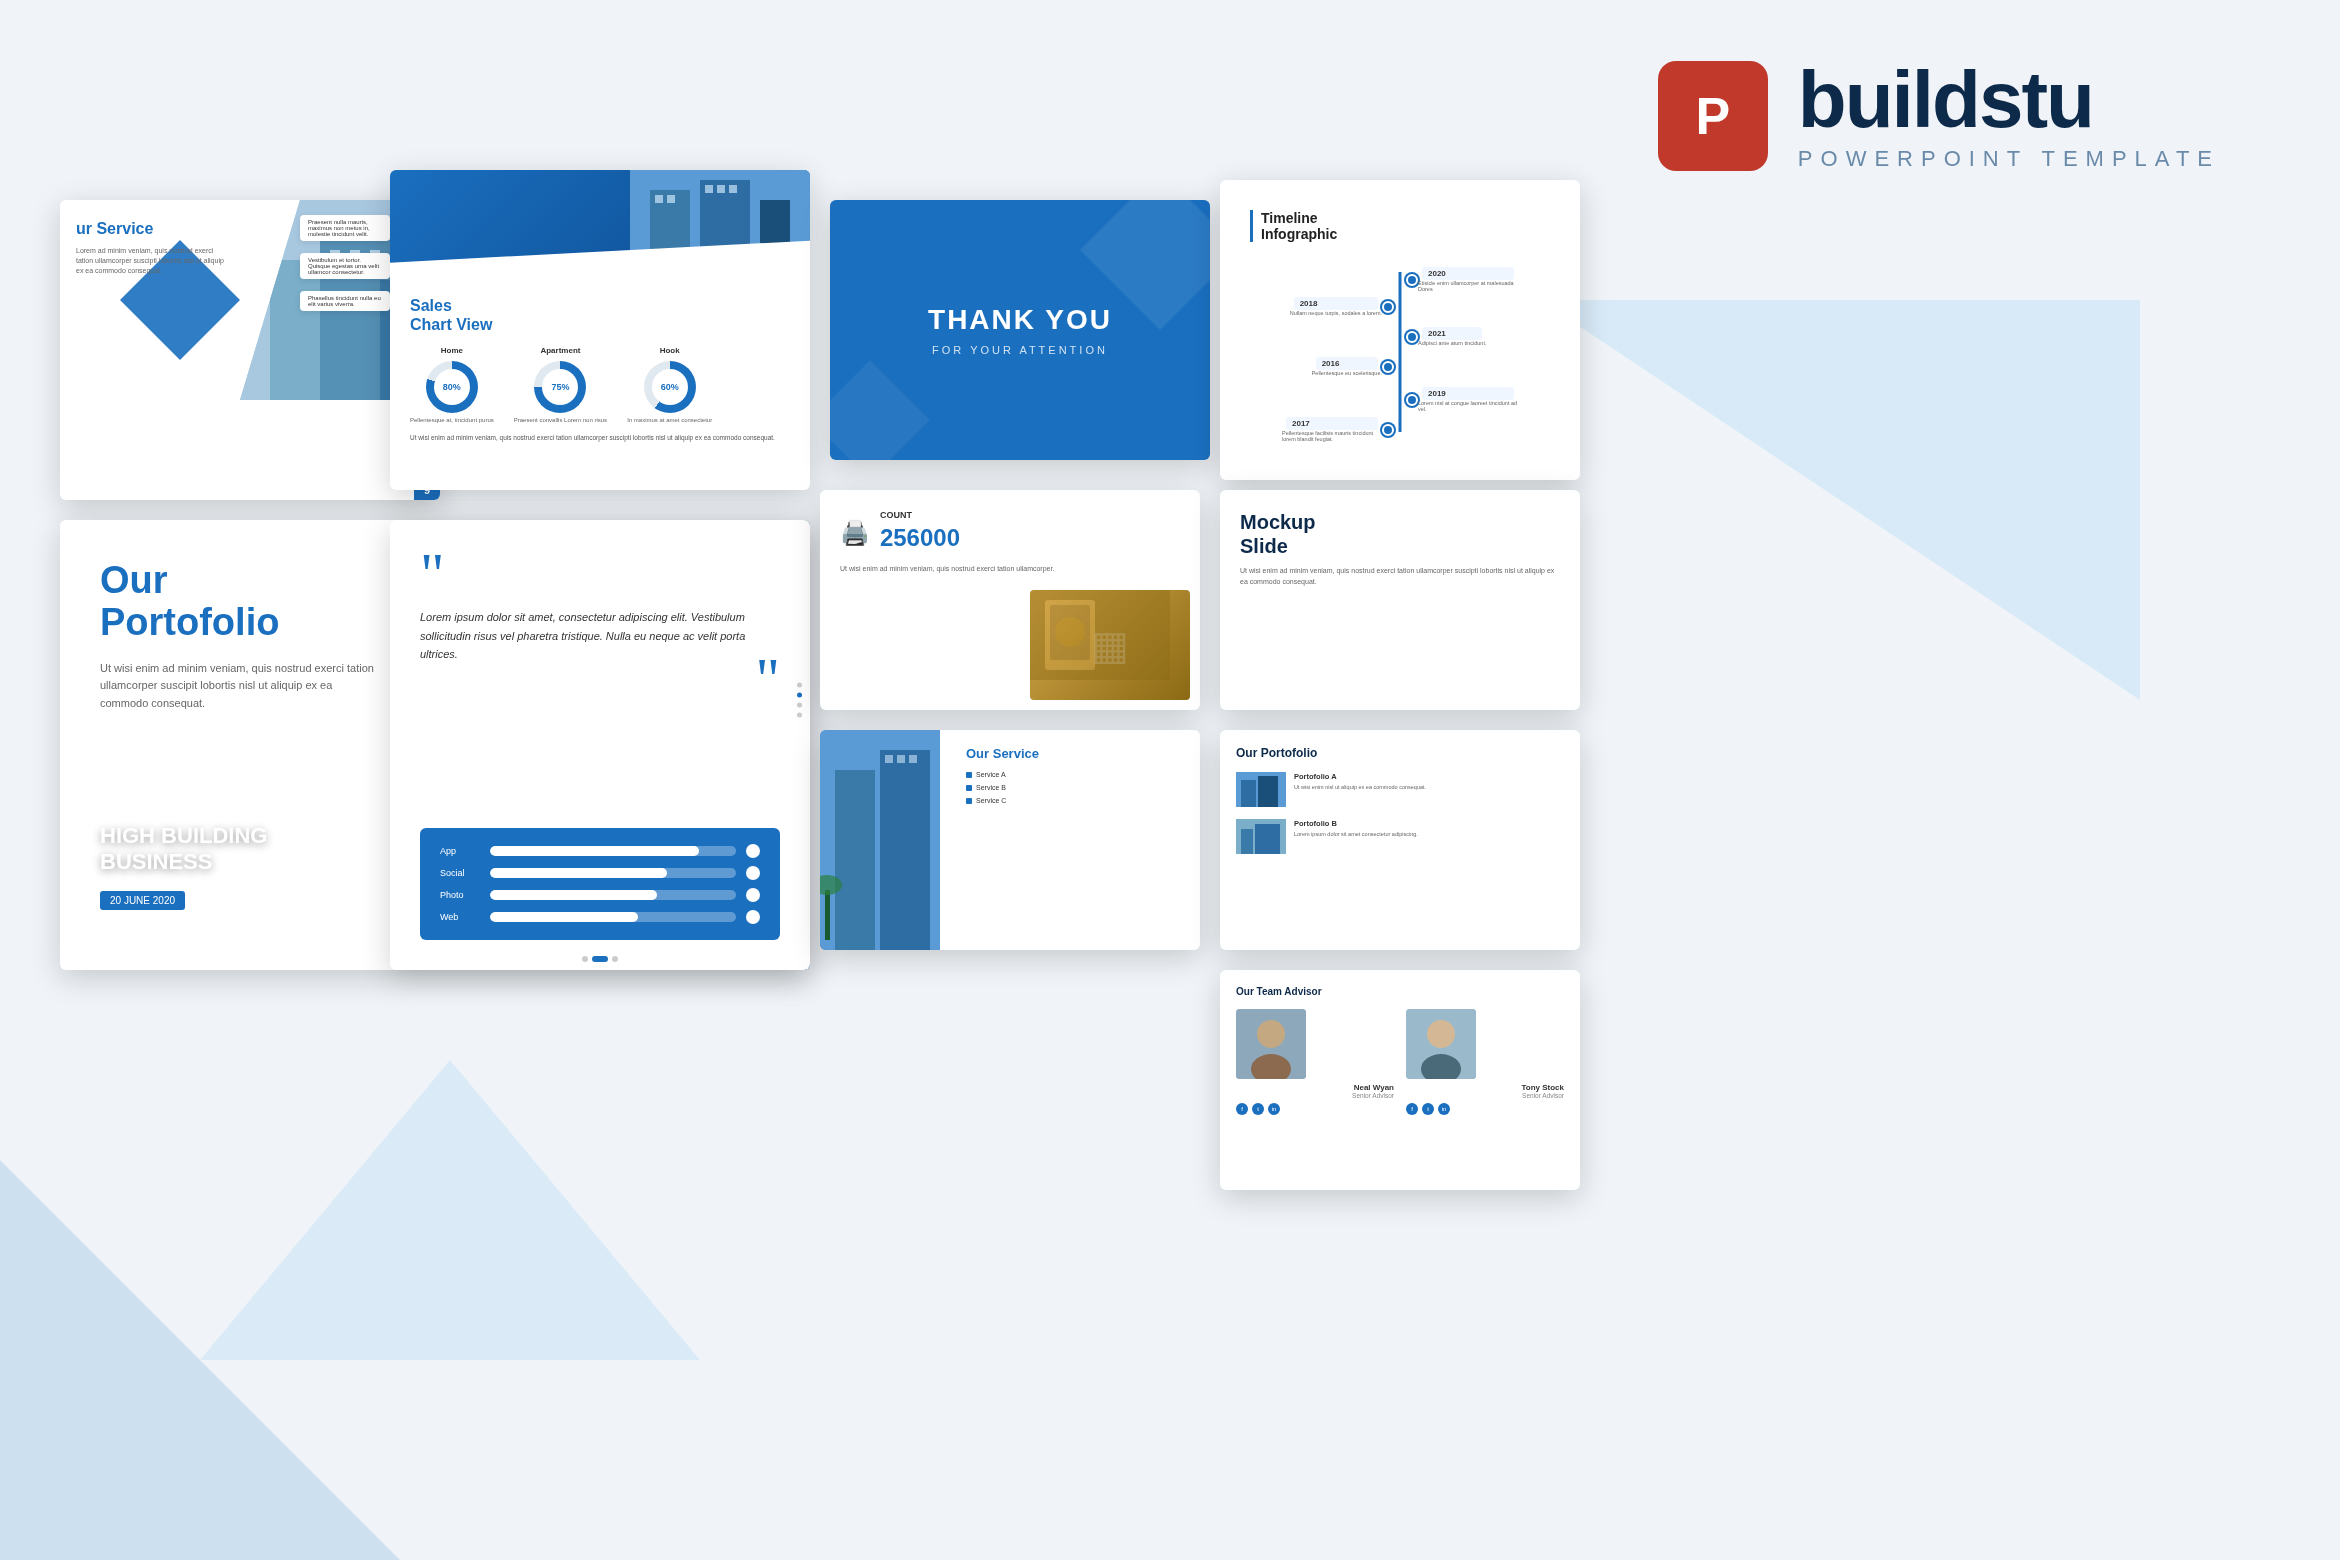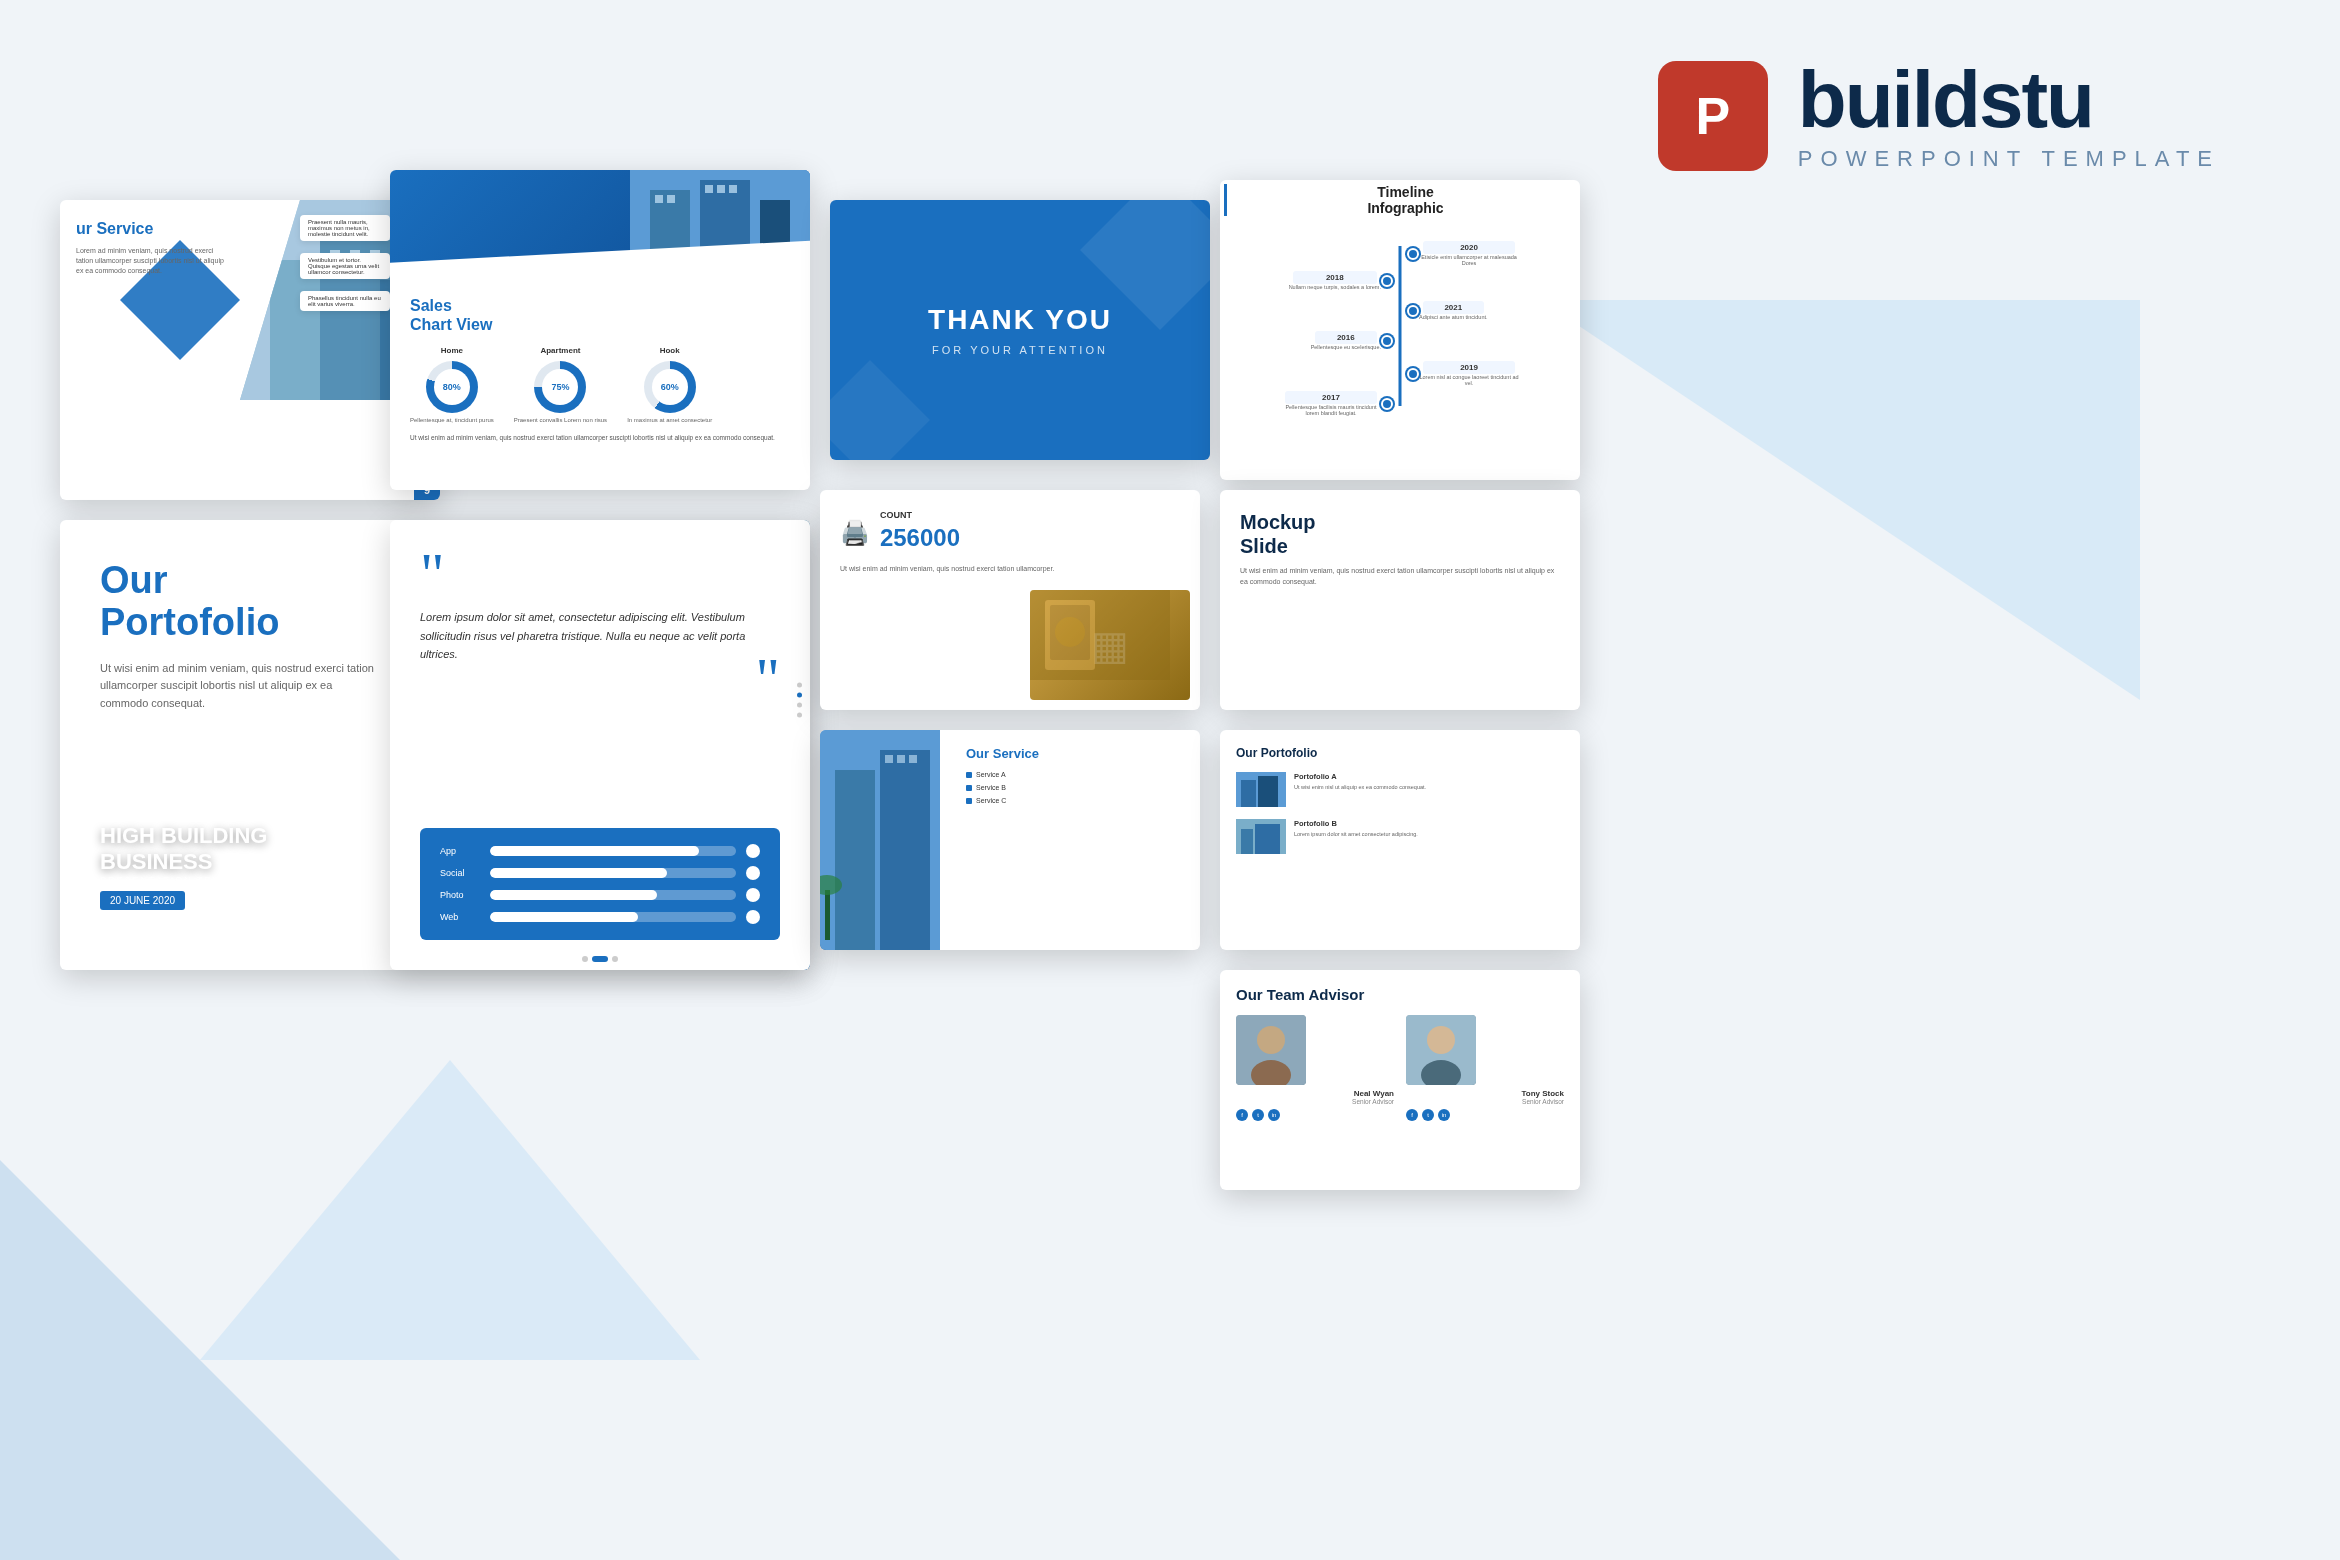--- a/index.html
+++ b/index.html
@@ -286,21 +286,21 @@
       margin-top: 8px;
       opacity: 0.8;
       text-transform: uppercase;
     }
 
     
     .slide-timeline {
       left: 1220px; top: 180px;
       width: 360px; height: 300px;
     }
-    .slide-timeline .tl-content { padding: 4px; text-align: center; }
+    .slide-timeline .tl-content { padding: 30px; }
     .slide-timeline h3 {
       font-size: 14px;
       color: #222;
       font-weight: 800;
       border-left: 3px solid #1a6fbf;
       padding-left: 8px;
     }
     .timeline-visual {
       position: relative;
       margin-top: 20px;
@@ -603,21 +603,21 @@
     }
     .port-item-title { font-size: 7.5px; font-weight: 700; color: #333; margin-bottom: 3px; }
 
     
     .slide-team {
       left: 1220px; top: 970px;
       width: 360px; height: 220px;
     }
     .slide-team .team-content { padding: 16px; }
     .slide-team h4 {
-      font-size: 15px;
+      font-size: 10px;
       font-weight: 800;
       color: #0d2a4a;
       margin-bottom: 12px;
     }
     .team-members {
       display: flex;
       gap: 12px;
     }
     .team-member {
       flex: 1;

